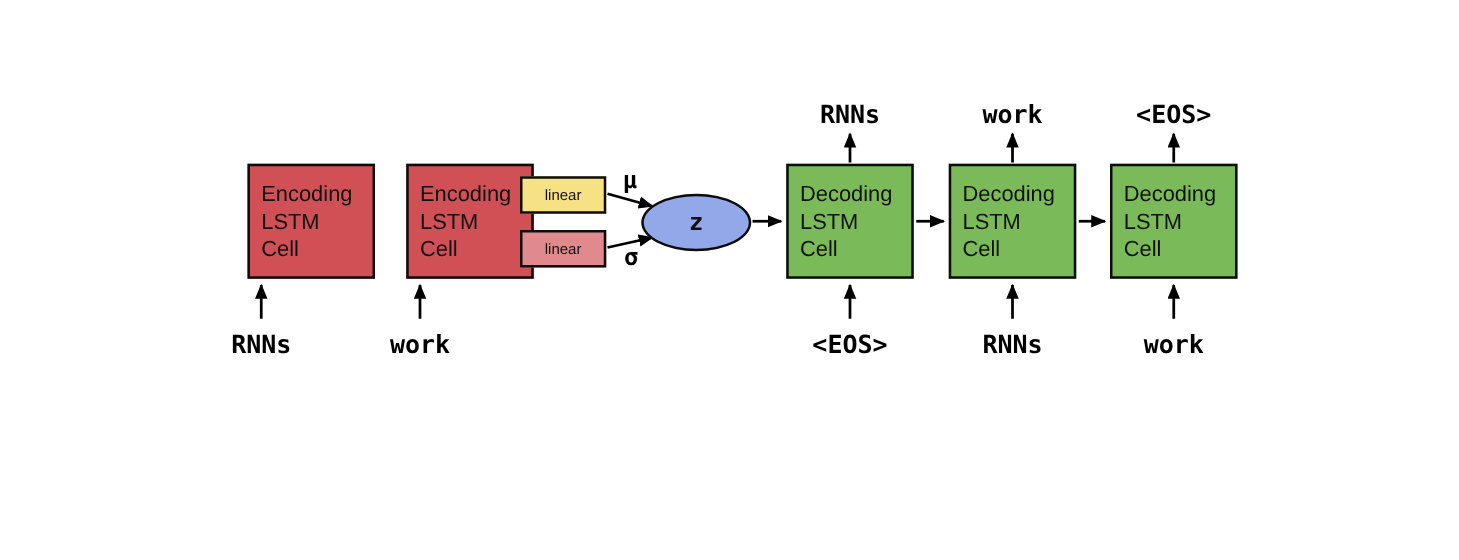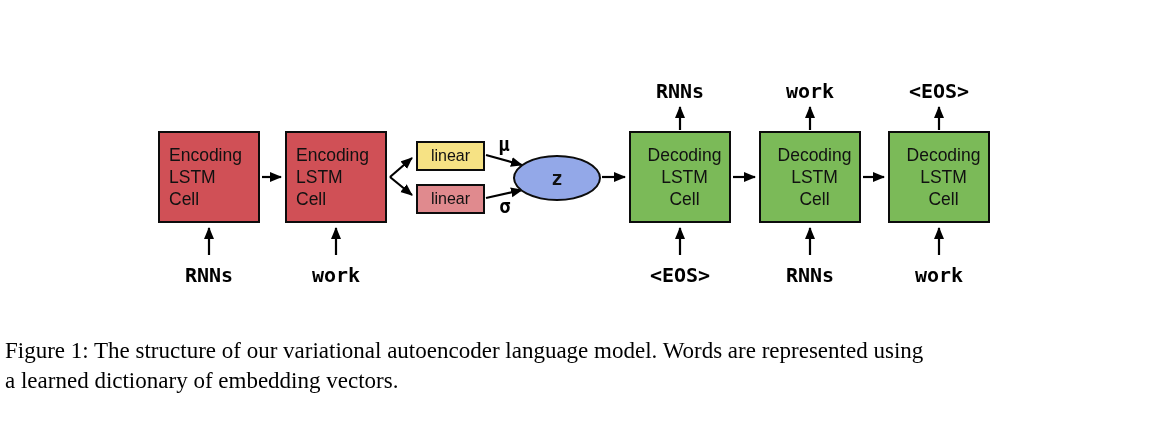--- a/index.html
+++ b/index.html
@@ -12,34 +12,34 @@
   }
   svg.arrows{position:absolute;left:0;top:0;width:1167px;height:448px;}
   svg.arrows line{stroke:#000;stroke-width:2.2px;}
 
   .cell{
     position:absolute;
     top:131px;width:102px;height:92px;
     border:2px solid #0c0c0c;
     box-sizing:border-box;
   }
-  .cell.enc{background:var(--encoder_fill,#d05056);}
-  .cell.dec{background:var(--decoder_fill,#7bba58);text-align:center;}
+  .cell.enc{background:var(--encoder_fill,#d05056);margin-left:40px;}
+  .cell.dec{background:var(--decoder_fill,#7bba58);}
   .cell-label{
     white-space:pre-line;
     font-size:17.5px;line-height:22px;
     color:#111;
     padding:11px 0 0 9px;
   }
 
   .linbox{
     position:absolute;left:416px;width:69px;height:30px;
     border:2px solid #0c0c0c;box-sizing:border-box;
     display:flex;align-items:center;justify-content:center;
-    font-size:16px;color:#111;
+    font-size:12px;color:#111;
   }
   .linbox.mu{top:141px;background:var(--linear_mu_fill,#f6e284);}
   .linbox.sigma{top:184px;background:var(--linear_sigma_fill,#e08a8e);}
 
   .latent{
     position:absolute;left:513px;top:155px;width:88px;height:46px;
     background:var(--latent_fill,#93a8e8);
     border:2px solid #0c0c0c;border-radius:50%;
     box-sizing:border-box;
     display:flex;align-items:center;justify-content:center;
@@ -144,18 +144,14 @@
   <div class="word" style="left:209px;top:263px">RNNs</div>
   <div class="word" style="left:336px;top:263px">work</div>
   <div class="word" style="left:680px;top:263px">&lt;EOS&gt;</div>
   <div class="word" style="left:810px;top:263px">RNNs</div>
   <div class="word" style="left:939px;top:263px">work</div>
 
   <div class="word" style="left:680px;top:79px">RNNs</div>
   <div class="word" style="left:810px;top:79px">work</div>
   <div class="word" style="left:939px;top:79px">&lt;EOS&gt;</div>
 
-  <div class="caption">
-    <div>Figure 1: The structure of our variational autoencoder language model.  Words are represented using</div>
-    <div>a learned dictionary of embedding vectors.</div>
-  </div>
 
 </div>
 
 </body></html>

